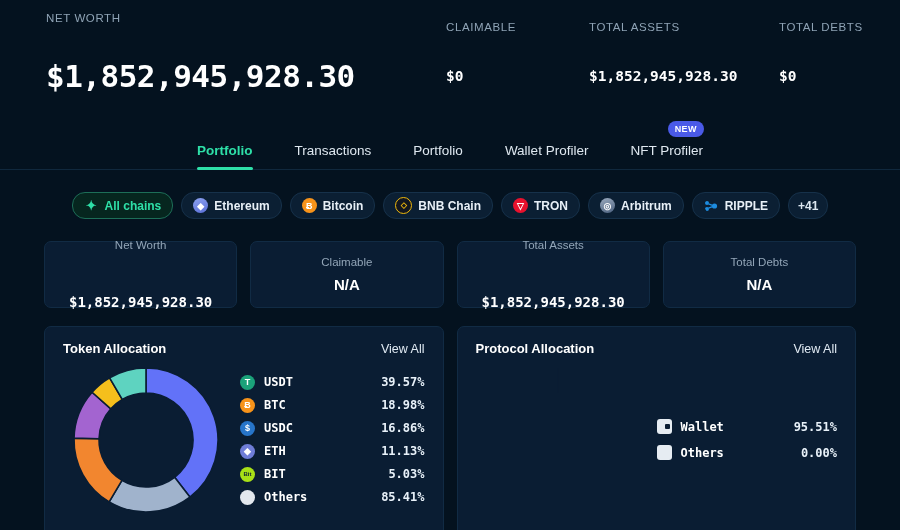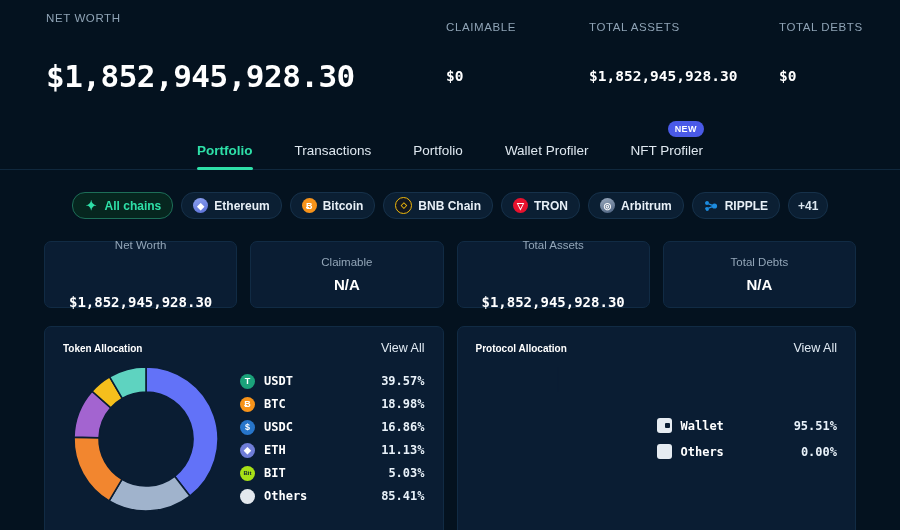--- a/index.html
+++ b/index.html
@@ -203,21 +203,21 @@
     min-height: 220px;
     box-sizing: border-box;
   }
   .panel-head {
     display: flex;
     align-items: center;
     justify-content: space-between;
     margin-bottom: 6px;
   }
   .panel-title {
-    font-size: 10px;
+    font-size: 13px;
     font-weight: bold;
     color: #ffffff;
   }
   .panel-viewall {
     font-size: 12.5px;
     color: #e0eaf3;
     cursor: pointer;
   }
   .panel-body {
     display: flex;

